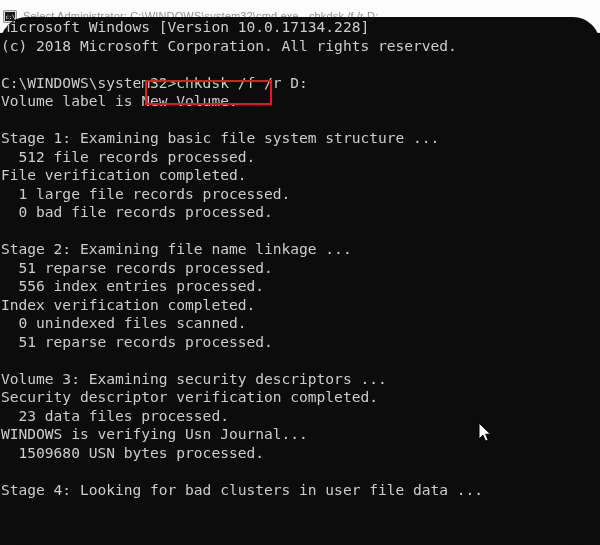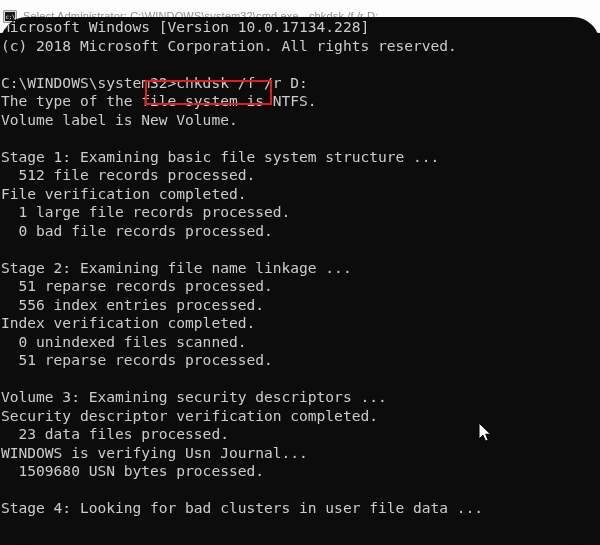--- a/index.html
+++ b/index.html
@@ -123,21 +123,20 @@
     <div id="app-icon"></div>
     <div id="title-text">Select Administrator: C:\WINDOWS\system32\cmd.exe - chkdsk  /f /r D:</div>
   </div>
 
   <div id="console">
     <div id="console-lines">
         <div class="cline">Microsoft Windows [Version 10.0.17134.228]</div>
         <div class="cline">(c) 2018 Microsoft Corporation. All rights reserved.</div>
         <div class="cline blank"> </div>
         <div class="cline">C:\WINDOWS\system32&gt;chkdsk /f /r D:</div>
-        <div class="cline">The type of the file system is NTFS.</div>
         <div class="cline">Volume label is New Volume.</div>
         <div class="cline blank"> </div>
         <div class="cline">Stage 1: Examining basic file system structure ...</div>
         <div class="cline">  512 file records processed.</div>
         <div class="cline">File verification completed.</div>
         <div class="cline">  1 large file records processed.</div>
         <div class="cline">  0 bad file records processed.</div>
         <div class="cline blank"> </div>
         <div class="cline">Stage 2: Examining file name linkage ...</div>
         <div class="cline">  51 reparse records processed.</div>

